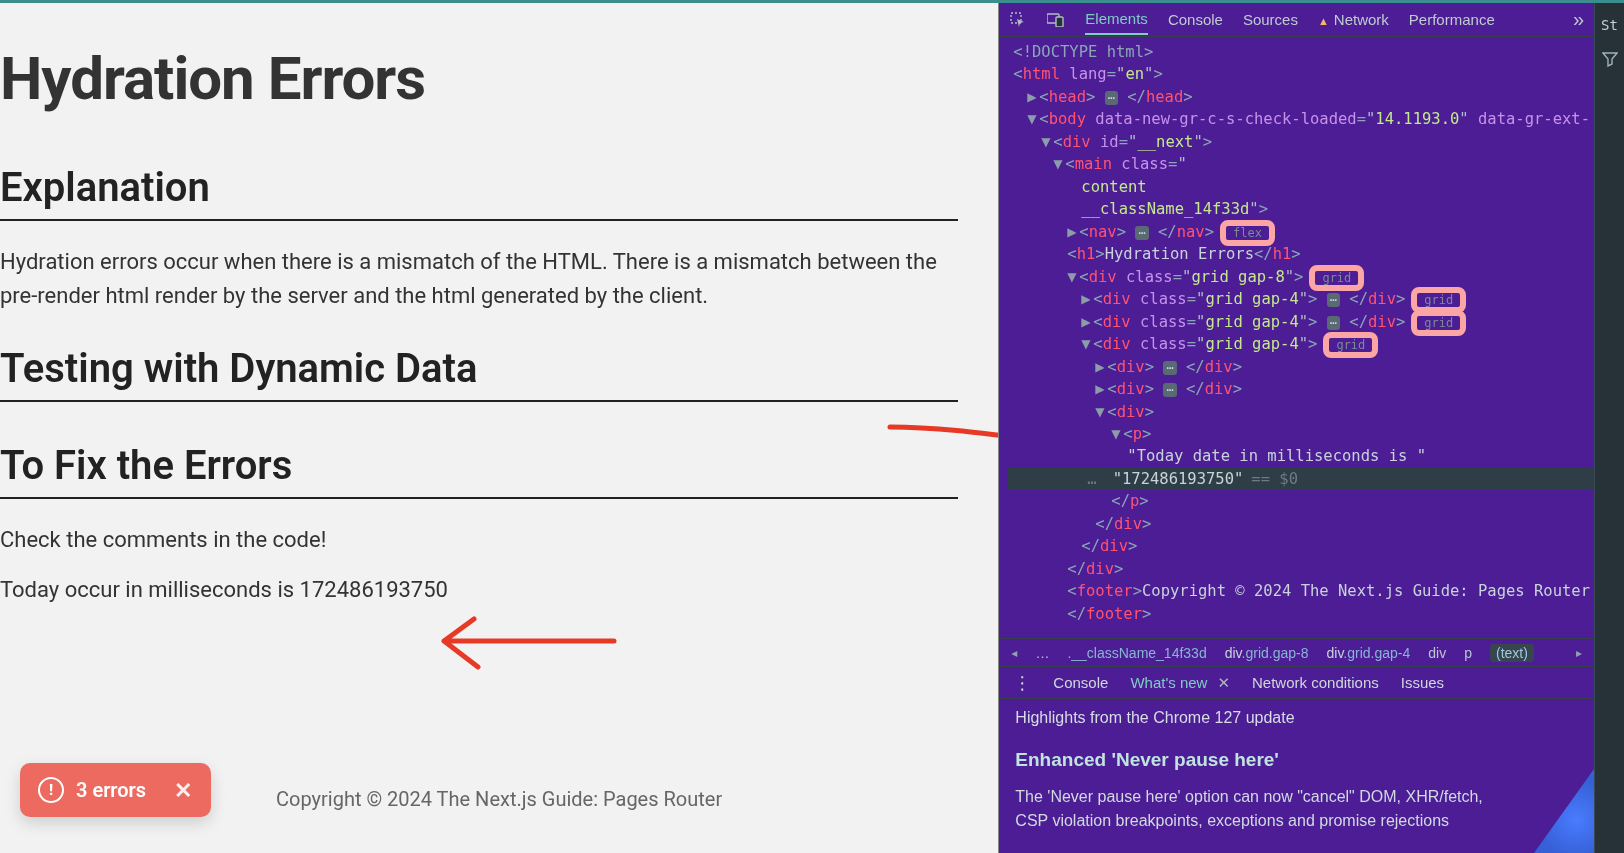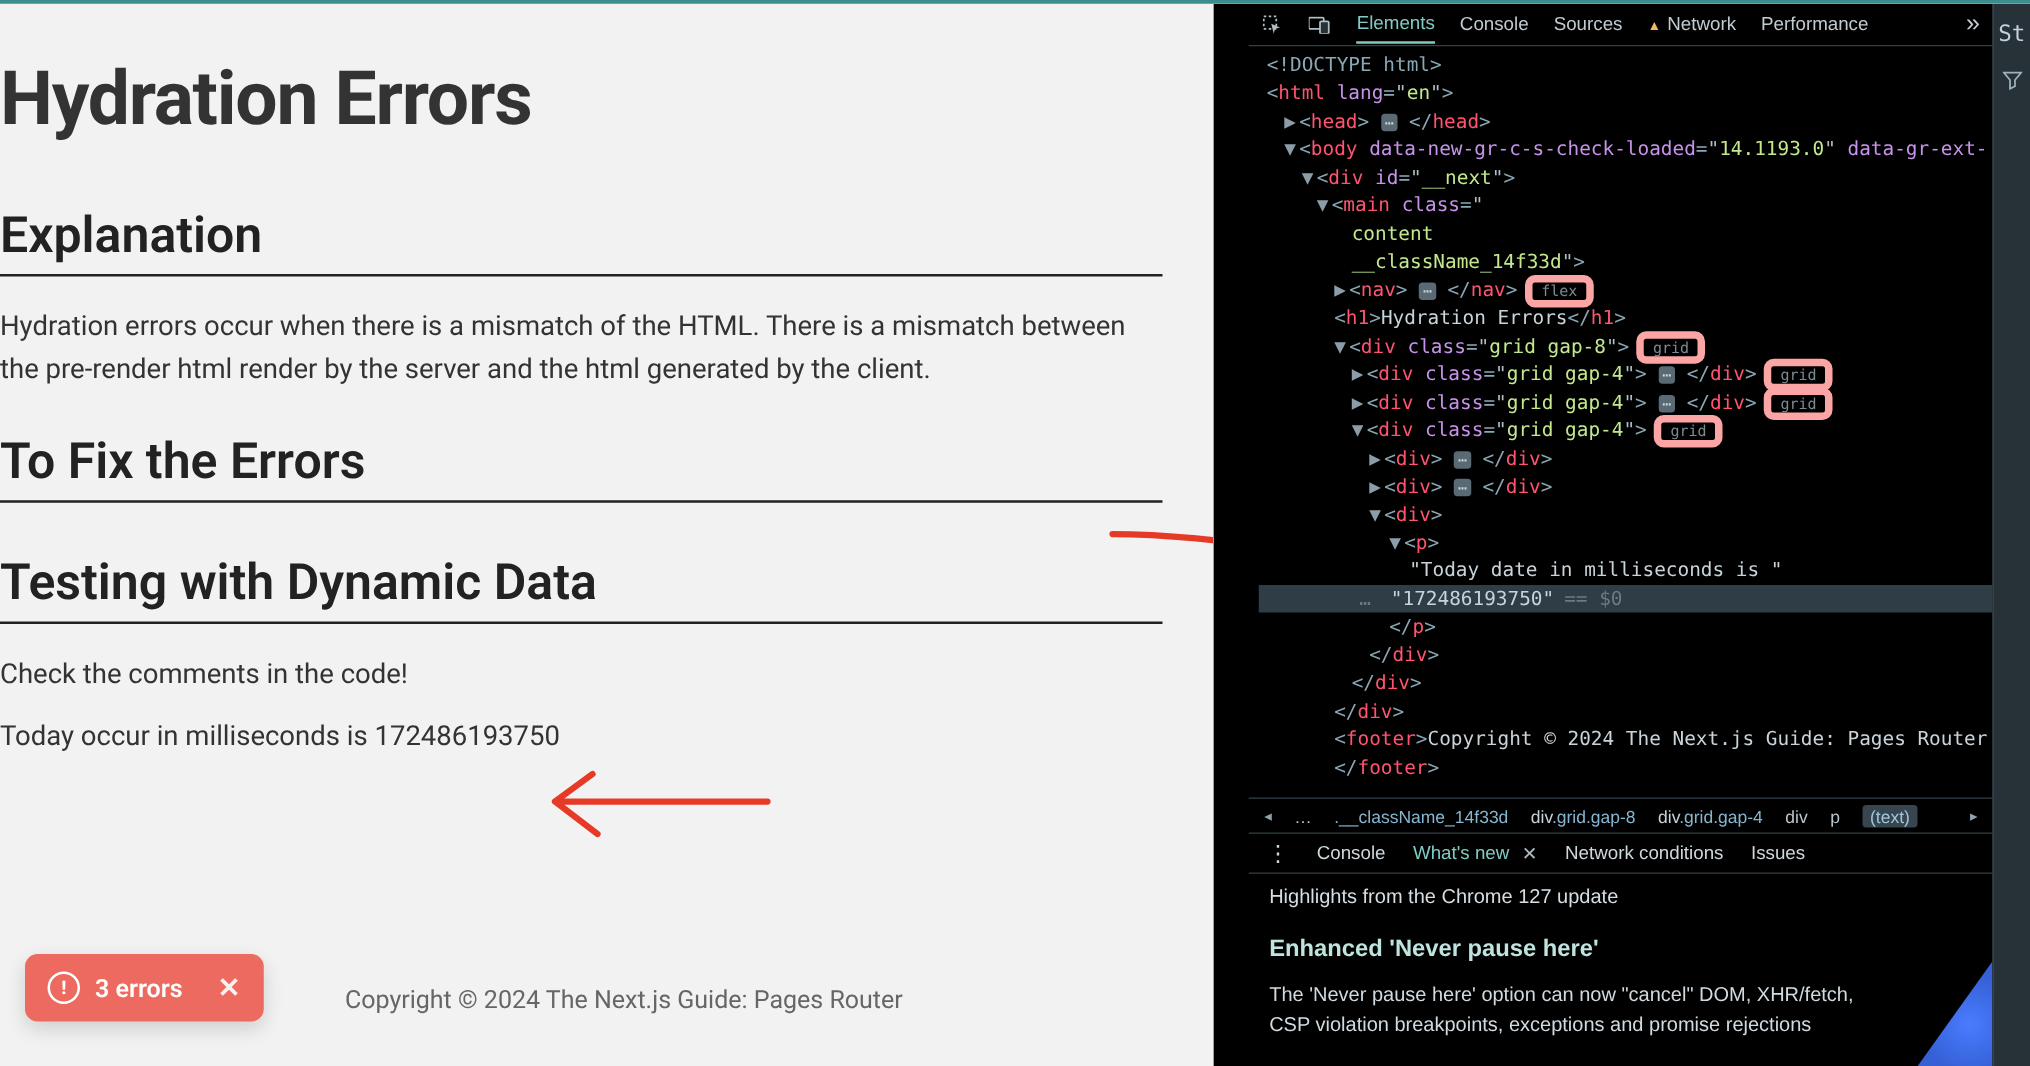--- a/index.html
+++ b/index.html
@@ -56,30 +56,30 @@
   font-size: 20px; color: #666;
 }
 
 
 .arrow { position: absolute; pointer-events: none; }
 .arrow svg { overflow: visible; }
 .arrow path, .arrow line { stroke: #e63a27; stroke-width: 5; fill: none; stroke-linecap: round; stroke-linejoin: round; }
 
 
 .devtools {
-  flex: 1; height: 100%; background: #000000; color: #b0bec5;
+  flex: 1; height: 100%; background: #4c1d95; color: #b0bec5;
   font-family: Menlo, Consolas, monospace; font-size: 15px;
-  display: flex; position: relative; padding-left: 28px;
+  display: flex; position: relative;
 }
 .dt-main { flex: 1; display: flex; flex-direction: column; min-width: 0; }
 .dt-side {
   width: 30px; background: #263238; border-left: 1px solid #3a4a54;
   display: flex; flex-direction: column; align-items: center; padding-top: 6px;
 }
-.dt-side .lbl { color: #c3d0d8; font-size: 18px; padding: 8px 0; }
+.dt-side .lbl { color: #c3d0d8; font-size: 14px; padding: 8px 0; }
 .dt-side .filter { width: 16px; height: 16px; margin-top: 10px; }
 
 .dt-tabs {
   display: flex; align-items: center; gap: 20px; padding: 4px 10px;
   border-bottom: 1px solid #334048; height: 34px;
   font-family: -apple-system, sans-serif; font-size: 15px;
 }
 .dt-tabs .ico { width: 18px; height: 18px; display: inline-flex; align-items: center; justify-content: center; }
 .dt-tabs .tab { color: #c0cbd2; cursor: pointer; padding: 6px 0; }
 .dt-tabs .tab.active { color: #80cbc4; border-bottom: 2px solid #80cbc4; }
@@ -138,22 +138,22 @@
 }
 </style>
 </head>
 <body>
 
 <div class="left-pane">
   <div class="content">
     <h1>Hydration Errors</h1>
     <h2>Explanation</h2>
     <p class="para">Hydration errors occur when there is a mismatch of the HTML. There is a mismatch between the pre-render html render by the server and the html generated by the client.</p>
+    <h2>Testing with Dynamic Data</h2>
     <h2>To Fix the Errors</h2>
-    <h2>Testing with Dynamic Data</h2>
     <p class="para">Check the comments in the code!</p>
     <p class="para">
       <span>Today occur in milliseconds is </span><span>172486193750</span>
     </p>
   </div>
 
   <div class="arrow" style="left:414px; top:598px;">
     <svg width="220" height="80">
         <path d="M200 40 L30 40 M30 40 L60 18 M30 40 L64 66"></path>
       </svg>

